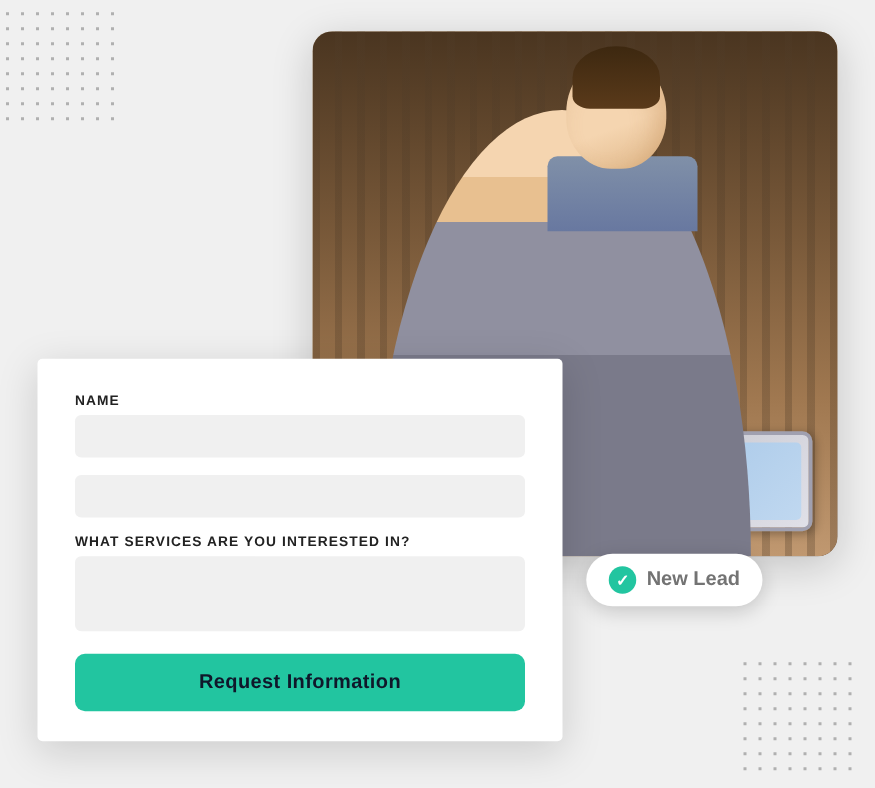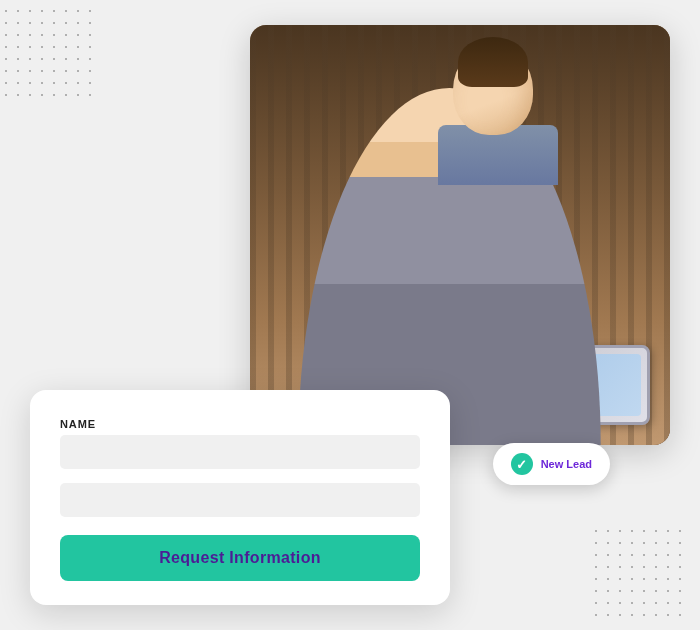--- a/index.html
+++ b/index.html
@@ -90,25 +90,25 @@
       content: '';
       position: absolute;
       inset: 6px;
       background: linear-gradient(135deg, #a8c8e8, #c0d8f0);
       border-radius: 4px;
     }
 
     
     .form-card {
       position: absolute;
-      bottom: 0;
+      bottom: 12px;
       left: 0;
       width: 420px;
       background: #ffffff;
-      border-radius: 16px;
+      border-radius: 4px;
       box-shadow: 0 8px 32px rgba(0,0,0,0.15);
       padding: 28px 30px 24px 30px;
       z-index: 10;
     }
 
     .form-field {
       margin-bottom: 14px;
     }
 
     .form-label {
@@ -149,21 +149,21 @@
     }
 
     .form-submit {
       display: block;
       width: 100%;
       height: 46px;
       margin-top: 18px;
       background: #22c5a0;
       border: none;
       border-radius: 8px;
-      color: #4c1d95;
+      color: #0f172a;
       font-size: 16px;
       font-weight: 700;
       cursor: pointer;
       letter-spacing: 0.02em;
     }
 
     
     .notification-badge {
       position: absolute;
       bottom: 120px;
@@ -192,23 +192,23 @@
 
     .badge-check::after {
       content: '✓';
       color: #fff;
       font-size: 13px;
       font-weight: 700;
       line-height: 1;
     }
 
     .badge-text {
-      font-size: 11px;
+      font-size: 16px;
       font-weight: 600;
-      color: #6d28d9;
+      color: #737373;
     }
 
     
     .dot-grid {
       position: absolute;
       top: -20px;
       left: -30px;
       width: 100px;
       height: 100px;
       background-image: radial-gradient(circle, #b0b0b0 1.5px, transparent 1.5px);
@@ -295,20 +295,24 @@
     <div class="form-field">
       <label class="form-label">NAME</label>
       <input class="form-input" type="text" placeholder="" style="">
     </div>
 
 
     <div class="form-field">
       <input class="form-input" type="tel" placeholder="" style="">
     </div>
 
+    <div class="form-field">
+      <label class="form-label">WHAT SERVICES ARE YOU INTERESTED IN?</label>
+      <textarea class="form-textarea" placeholder="" style=""></textarea>
+    </div>
 
     <button class="form-submit">Request Information</button>
 
   </div>
 
   <div class="notification-badge">
     <div class="badge-check"></div>
     <span class="badge-text">New Lead</span>
   </div>
 

